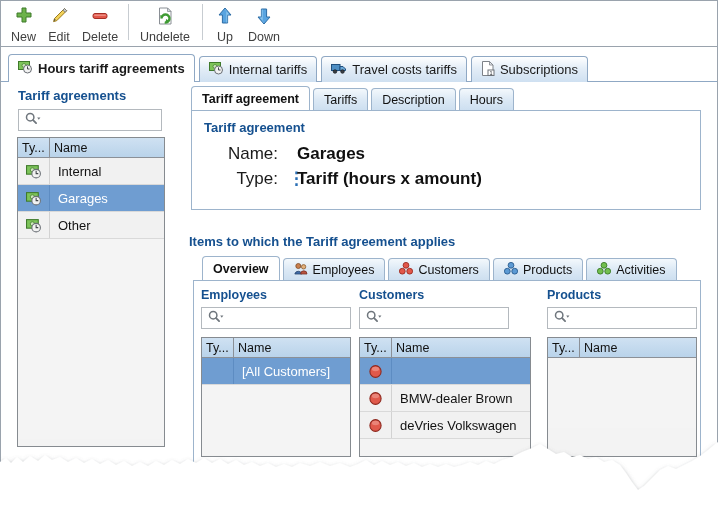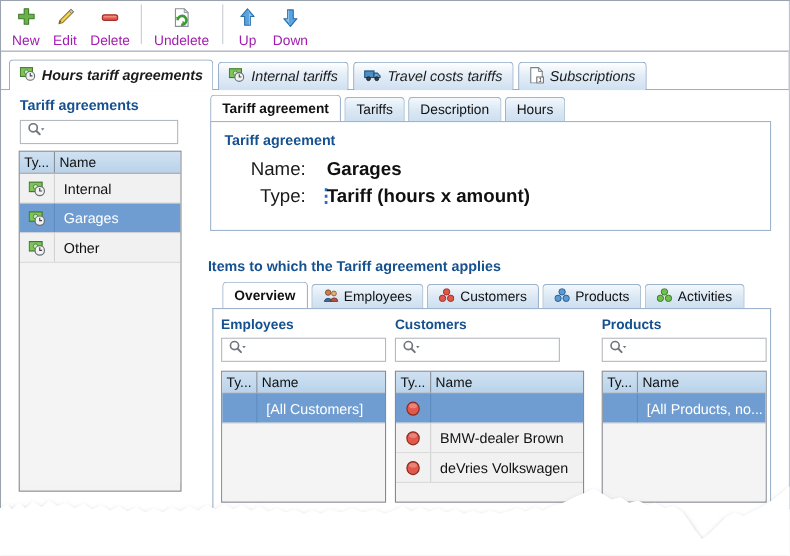--- a/index.html
+++ b/index.html
@@ -38,36 +38,35 @@
   }
   .tb-group { position: absolute; top: 0; height: 45px; display: flex; }
   .tb-btn {
     display: flex; flex-direction: column;
     align-items: center; justify-content: flex-start;
     padding: 3px 6px 0 6px;
     cursor: default;
     min-width: 34px;
   }
   .tb-ico { height: 24px; display: flex; align-items: center; justify-content: center; }
-  .tb-lbl { font-size: 12.5px; color: #a21caf; line-height: 17px; margin-top: 1px; white-space: nowrap; }
+  .tb-lbl { font-size: 12.5px; color: #404040; line-height: 17px; margin-top: 1px; white-space: nowrap; }
   .tb-sep {
     width: 1px; height: 36px; margin: 3px 5px 0 5px;
     background: #c7ccd1;
   }
 
   
   .tabstrip {
     position: absolute;
     left: 8px; top: 54px;
     height: 28px;
     display: flex;
     align-items: flex-end;
     gap: 4px;
     z-index: 5;
-    font-style: italic;
   }
   .mtab {
     display: flex; align-items: center; gap: 5px;
     height: 26px;
     padding: 0 9px;
     border: 1px solid #8fa8c4;
     border-bottom: none;
     border-radius: 4px 4px 0 0;
     background: linear-gradient(to bottom, #ffffff 0%, #e3edf7 45%, #cfe0f1 100%);
     font-size: 13px;
@@ -545,24 +544,20 @@
             <path d="M8.1 8.1 l3 3" stroke="#6f767d" stroke-width="1.8" stroke-linecap="round"></path>
             <path d="M12.2 5.6 l3.2 0 -1.6 2.1 z" fill="#6f767d"></path>
           </svg>
         </span>
         <span style="font-size:12.5px;padding-left:4px;" title=""></span>
       </div>
       <div class="grid" style="width:150px;height:120px;margin-top:8px;">
         <div class="grid-head">
           <div class="cell c-type">Ty...</div>
           <div class="cell" style="flex:1;">Name</div>
-        </div>
-        <div class="grid-row sel">
-          <div class="cell c-type"></div>
-          <div class="cell" style="flex:1;padding-left:8px;">[All Products, no...</div>
         </div>
         <div style="height:70px;background:#f4f4f4;"></div>
       </div>
     </div>
 
   </div>
 
   <svg class="torn" viewBox="0 0 718 65" preserveAspectRatio="none">
     <defs>
       <filter id="tornshadow" x="-10%" y="-30%" width="130%" height="200%">

